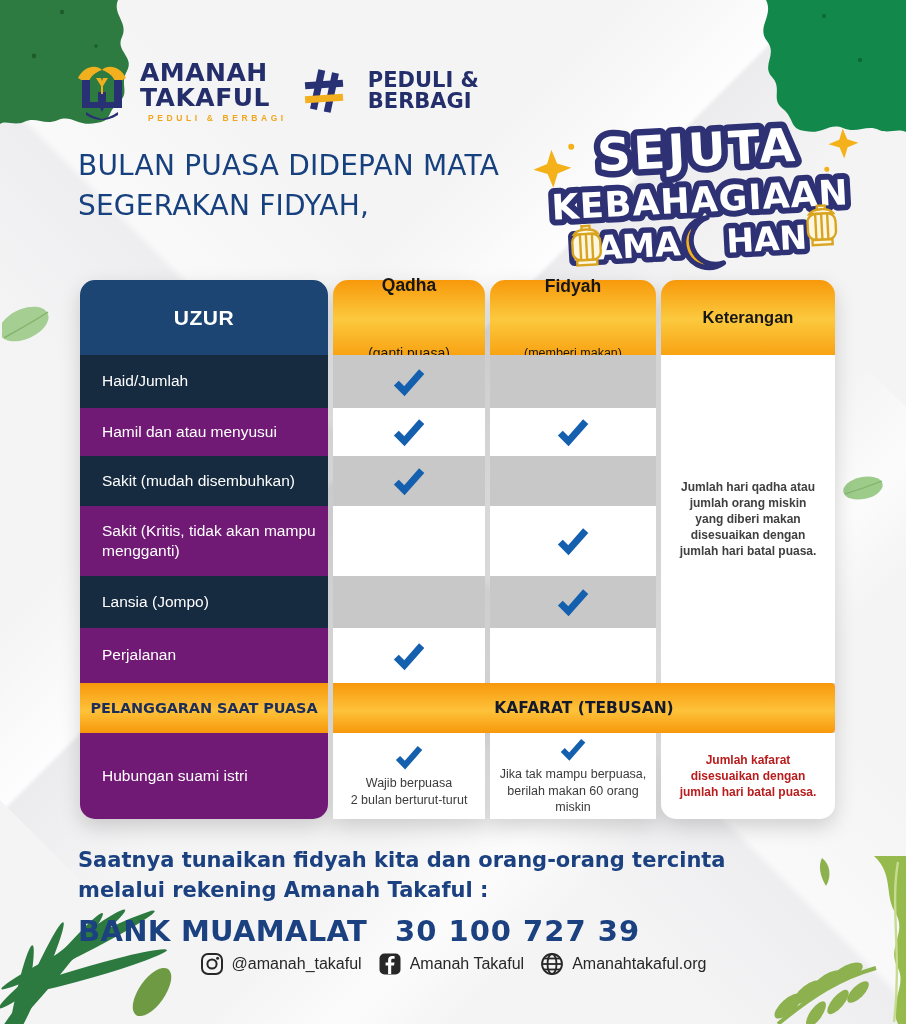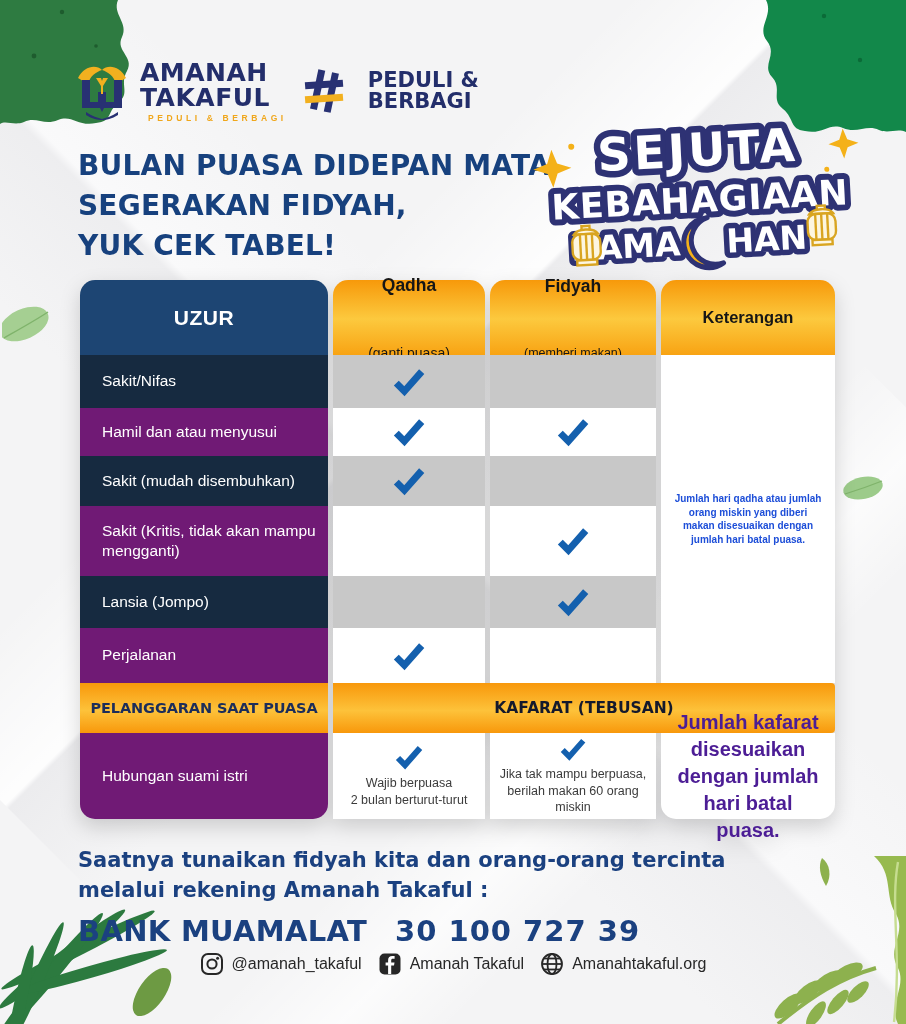--- a/index.html
+++ b/index.html
@@ -22,21 +22,21 @@
   .logo-row{position:absolute; left:74px; top:60px; display:flex; align-items:center; gap:16px;}
   .logo-lockup{display:flex; align-items:center; gap:10px;}
   .brand-text{display:flex; flex-direction:column; line-height:1;}
   .brand-name{font-family:"DejaVu Sans",sans-serif; font-weight:800; font-size:25px; color:#232e6b; letter-spacing:.5px;}
   .brand-tag{margin-top:4px; color:#f0a71c; font-weight:bold; font-size:8.5px; letter-spacing:3.6px;padding-left:8px;}
   .hash-lockup{display:flex; align-items:center; gap:23px;}
   .hash-text{display:flex; flex-direction:column; line-height:1.02; font-family:"DejaVu Sans",sans-serif; font-weight:800; font-size:21px; color:#232e6b;}
 
   
   .headline{position:absolute; left:78px; top:146px; font-family:"DejaVu Sans",sans-serif;
-    font-weight:700; font-size:28px; line-height:40px; color:#17417e; letter-spacing:.2px;}
+    font-weight:400; font-size:28px; line-height:40px; color:#17417e; letter-spacing:.2px;}
 
   
   .badge{position:absolute; left:528px; top:116px; width:344px; transform:rotate(-3deg);}
   .badge svg text{font-family:"DejaVu Sans",sans-serif; font-weight:bold; fill:#ffffff;
     stroke:#2e3274; paint-order:stroke; stroke-linejoin:round;}
 
   
   .table{
     position:absolute; left:80px; top:280px;
     display:grid;
@@ -59,37 +59,37 @@
   .row-dark{background:#162a40;}
   .row-light{background:#701a75;}
   .mark-cell{display:flex; align-items:center; justify-content:center;}
   .cell-gray{background:#c8c8c8;}
   .cell-white{background:#ffffff;}
   .check{width:36px; height:30px;}
   .check path{fill:none; stroke:#1460ae; stroke-width:6;}
 
   .ket-panel{grid-column:4; grid-row:2/8; background:#fff; display:flex; align-items:center;
     justify-content:center; text-align:center; padding:0 13px;
-    font-weight:bold; font-size:10px; line-height:1.35; color:#1d4ed8;}
+    font-weight:bold; font-size:12px; line-height:1.35; color:#404040;}
 
   .kafarat-label{grid-column:1; grid-row:8; background:linear-gradient(180deg,#f8980b,#fdc23a 55%,#f8980b);
     display:flex; align-items:center; justify-content:center; color:#1c2d5a;
     font-family:"DejaVu Sans",sans-serif; font-weight:800; font-size:14.5px; letter-spacing:-.1px;}
   .kafarat-value{grid-column:2/5; grid-row:8; background:linear-gradient(180deg,#f8980b,#fdc23a 55%,#f8980b);
     display:flex; align-items:center; justify-content:center; color:#14192c;
     font-family:"DejaVu Sans",sans-serif; font-weight:800; font-size:15.5px; border-radius:0 4px 4px 0;}
 
   .bottom-label{grid-row:9; grid-column:1; border-radius:0 0 15px 15px;}
   .note-cell{grid-row:9; display:flex; flex-direction:column; align-items:center; justify-content:center;
     background:#fff; padding:4px 8px; text-align:center;}
   .note-cell .check{width:32px;height:26px;}
   .note-text{margin-top:5px; font-size:12.5px; line-height:1.3; color:#3b3b3b; white-space:pre-line;}
   .bottom-ket{grid-row:9; grid-column:4; background:#fff; border-radius:0 0 15px 15px;
     display:flex; align-items:center; justify-content:center; text-align:center; padding:0 14px;
-    font-weight:bold; font-size:20px; line-height:1.35; color:#4c1d95;}
+    font-weight:bold; font-size:12px; line-height:1.35; color:#b91c1c;}
 
   
   .cta{position:absolute; left:78px; top:845px; font-family:"DejaVu Sans",sans-serif;
     font-weight:800; color:#1b4180;}
   .cta-line{font-size:21px; line-height:30px;}
   .bank-row{margin-top:9px; display:flex; align-items:baseline; gap:28px;}
   .bank-name{font-size:29px; letter-spacing:.3px;}
   .bank-acct{font-size:29px; letter-spacing:1px;}
 
   
@@ -180,21 +180,20 @@
       <div class="hash-text">
         <span>PEDULI &amp;</span>
         <span>BERBAGI</span>
       </div>
     </div>
   </div>
 
   <div class="headline">
     <div>BULAN PUASA DIDEPAN MATA</div>
     <div>SEGERAKAN FIDYAH,</div>
-    <div>YUK CEK TABEL!</div>
   </div>
 
   <div class="badge">
     <svg width="344" height="156" viewBox="0 0 344 156">
       <path d="M26 26 L31 40 L45 45 L31 50 L26 64 L21 50 L7 45 L21 40 Z" fill="#f4b119"></path>
       <path d="M318 20 L322 31 L333 35 L322 39 L318 50 L314 39 L303 35 L314 31 Z" fill="#f4b119"></path>
       <circle cx="46" cy="24" r="3" fill="#f4b119"></circle>
       <circle cx="300" cy="60" r="2.5" fill="#f4b119"></circle>
       <text x="172" y="50" text-anchor="middle" font-size="46" stroke-width="13" letter-spacing="3">SEJUTA</text>
       <text x="172" y="96" text-anchor="middle" font-size="35" stroke-width="12" letter-spacing="1">KEBAHAGIAAN</text>
@@ -232,21 +231,21 @@
     </div>
     <div class="th th-gold" style="grid-column:3;grid-row:1">
       <span class="th-title">Fidyah</span>
       <span class="th-sub small">(memberi makan)</span>
     </div>
     <div class="th th-gold" style="grid-column:4;grid-row:1">
       <span class="th-single">Keterangan</span>
     </div>
 
     <div class="uzur-cell row-dark" style="grid-column:1;grid-row:2">
-        <span>Sakit/Nifas</span>
+        <span>Haid/Jumlah</span>
       </div>
     <div class="uzur-cell row-light" style="grid-column:1;grid-row:3">
         <span>Hamil dan atau menyusui</span>
       </div>
     <div class="uzur-cell row-dark" style="grid-column:1;grid-row:4">
         <span>Sakit (mudah disembuhkan)</span>
       </div>
     <div class="uzur-cell row-light" style="grid-column:1;grid-row:5">
         <span>Sakit (Kritis, tidak akan mampu mengganti)</span>
       </div>

